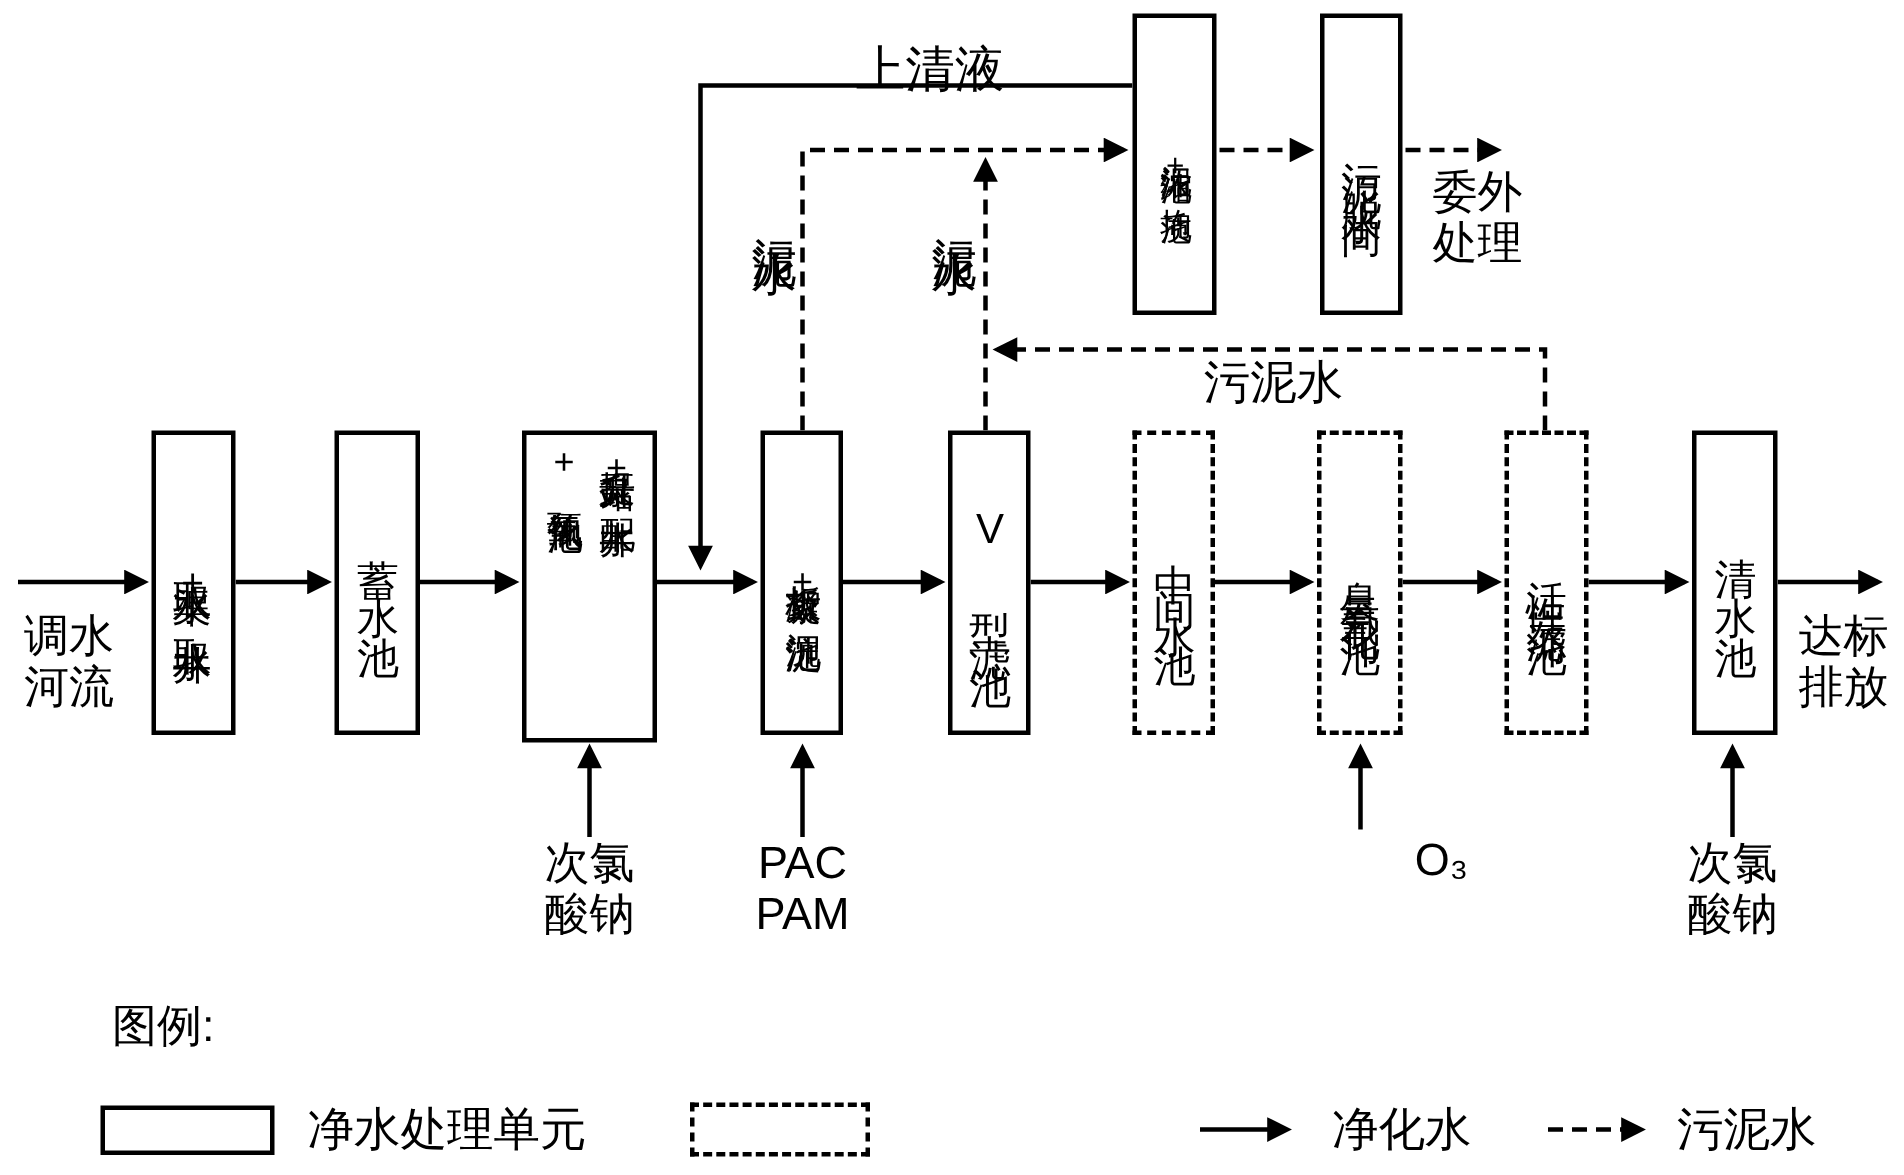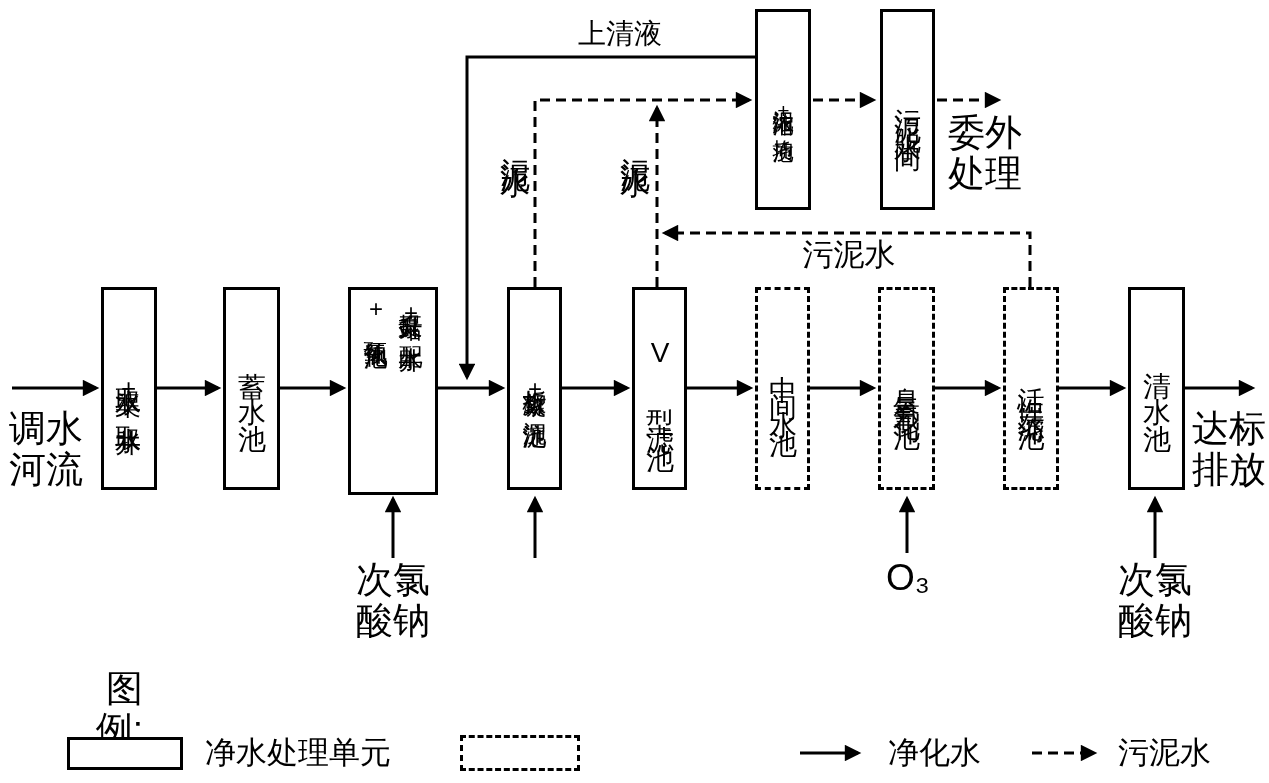--- a/index.html
+++ b/index.html
@@ -17,21 +17,21 @@
   .box.top{top:9px;height:195px;}
   .vtext{writing-mode:vertical-rl;text-orientation:upright;display:block;}
   .t7{font-size:26px;letter-spacing:2px;}
   .t8{font-size:24px;letter-spacing:1px;}
   .t3{font-size:28px;letter-spacing:26px;}
   .t4{font-size:28px;letter-spacing:18px;}
   .t5{font-size:27px;letter-spacing:9px;}
   .t9{font-size:21px;letter-spacing:1px;}
   .cols{align-items:flex-start;padding-top:5px;flex-direction:row-reverse;gap:3px;}
   .ann{
-    position:absolute;font-size:37px;line-height:1.12;white-space:pre-line;
+    position:absolute;font-size:30px;line-height:1.12;white-space:pre-line;
     text-align:center;
   }
   .vann{
     position:absolute;writing-mode:vertical-rl;text-orientation:upright;
     font-size:30px;letter-spacing:5px;
   }
   .legend-swatch{position:absolute;background:#ffffff;border:3px solid #000;}
   .legend-swatch.dashed{border-style:dashed;}
 </style>
 </head>
@@ -111,29 +111,31 @@
     <span class="vtext t9">污泥浓缩池+均质池</span>
   </div>
   <div class="box top" style="left:880px;width:49px">
     <span class="vtext t5">污泥脱水间</span>
   </div>
 
   <div class="ann" style="left:8px;top:408px;width:76px">调水
 河流</div>
   <div class="ann" style="left:1190px;top:408px;width:78px">达标
 排放</div>
-  <div class="ann" style="left:566px;top:18px;width:108px;font-size:28px">上清液</div>
+  <div class="ann" style="left:566px;top:28px;width:108px;font-size:33px">上清液</div>
   <div class="vann" style="left:494px;top:134px">污泥水</div>
   <div class="vann" style="left:614px;top:134px">污泥水</div>
   <div class="ann" style="left:797px;top:238px;width:104px;font-size:31px">污泥水</div>
   <div class="ann" style="left:948px;top:112px;width:74px">委外
 处理</div>
   <div class="ann" style="left:351px;top:559px;width:84px">次氯
 酸钠</div>
-  <div class="ann" style="left:880px;top:557px;width:56px">O₃</div>
+  <div class="ann" style="left:493px;top:559px;width:84px">PAC
+PAM</div>
+  <div class="ann" style="left:933px;top:557px;width:56px">O₃</div>
   <div class="ann" style="left:1113px;top:559px;width:84px">次氯
 酸钠</div>
 
   <div class="ann" style="left:63px;top:668px;width:80px;text-align:right">图例:</div>
   <div class="legend-swatch" style="left:67px;top:737px;width:110px;height:27px"></div>
   <div class="ann" style="left:205px;top:736px;width:200px;font-size:31px;text-align:left">净水处理单元</div>
   <div class="legend-swatch dashed" style="left:460px;top:735px;width:114px;height:30px"></div>
   <div class="ann" style="left:882px;top:736px;width:105px;font-size:31px;text-align:center">净化水</div>
   <div class="ann" style="left:1118px;top:736px;width:105px;font-size:31px;text-align:left">污泥水</div>
 

